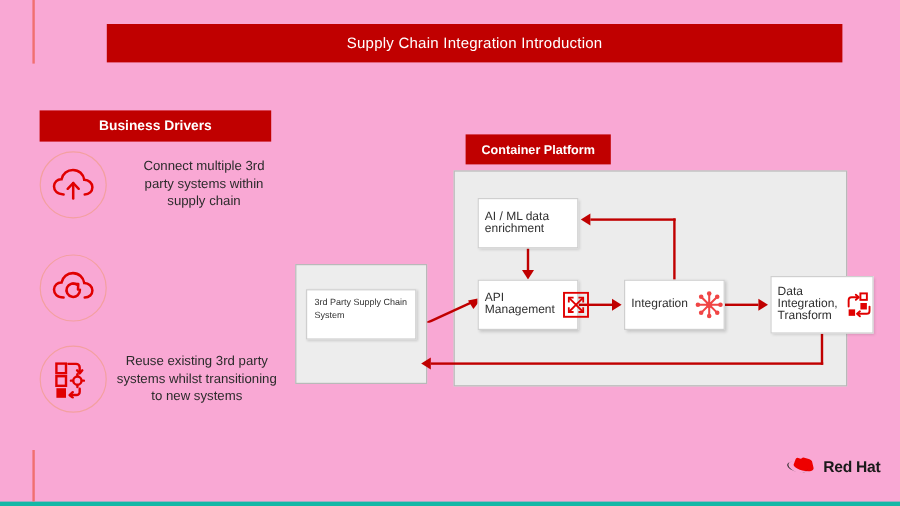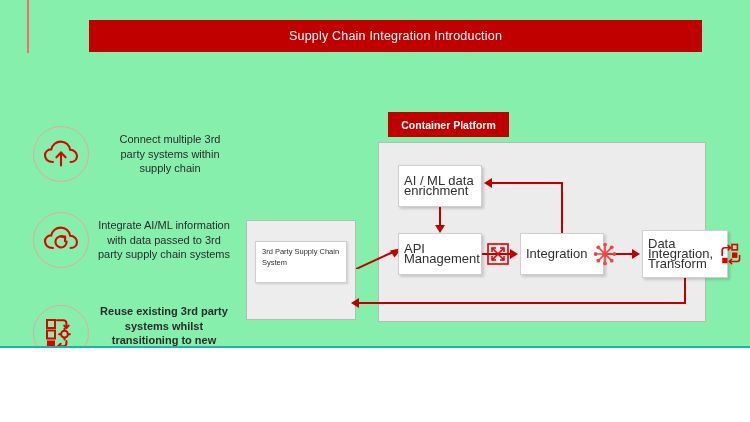--- a/index.html
+++ b/index.html
@@ -6,24 +6,24 @@
     margin: 0;
     padding: 0;
     background: #ffffff;
   }
   body {
     font-family: "Liberation Sans", sans-serif;
   }
   #slide {
     position: relative;
     width: 750px;
-    height: 348px;
-    background: #86efac;
+    height: 422px;
+    background: #f9a8d4;
     overflow: hidden;
-    border-bottom: 2px solid #14b8a6;
+    border-bottom: 4px solid #14b8a6;
     box-sizing: border-box;
   }
 
   
   .accent-rule {
     position: absolute;
     width: 2px;
     background: #f07070;
   }
   #accent-top    { left: 27px; top: 0px;   height: 53px; }
@@ -62,21 +62,21 @@
   }
   .driver {
     position: absolute;
     left: 33px;
     width: 200px;
     display: flex;
     align-items: center;
   }
   #driver-0 { top: 126px; gap: 12px; }
   #driver-1 { top: 212px; }
-  #driver-2 { top: 304px; font-weight: bold; }
+  #driver-2 { top: 288px; }
 
   .driver-icon {
     flex: 0 0 auto;
     width: 56px;
     height: 56px;
     border: 1.4px solid #f3a0a0;
     border-radius: 50%;
     display: flex;
     align-items: center;
     justify-content: center;
@@ -151,21 +151,21 @@
     position: absolute;
     background: #ffffff;
     border: 1px solid #cfcfcf;
     box-sizing: border-box;
     box-shadow: 1.5px 1.5px 2.5px rgba(0,0,0,.16);
     display: flex;
     align-items: center;
     z-index: 4;
   }
   .flow-label {
-    font-size: 13px;
+    font-size: 10px;
     line-height: 10px;
     color: #303030;
     padding: 0 5px;
     flex: 1 1 auto;
   }
   .flow-icon {
     flex: 0 0 auto;
     width: 26px;
     height: 26px;
     margin-right: 5px;
@@ -224,41 +224,41 @@
 </head>
 <body>
 
 <div id="slide">
 
   <div class="accent-rule" id="accent-top"></div>
   <div class="accent-rule" id="accent-bottom"></div>
 
   <div id="title-bar">Supply Chain Integration Introduction</div>
 
+  <div id="drivers-header">Business Drivers</div>
 
   <div class="driver" id="driver-0">
     <div class="driver-icon">
       <svg width="36" height="30" viewBox="0 0 36 30">
         <path d="M10 23 C4.5 23 2 19.8 2 16.3 C2 12.8 5 10.2 8.3 10.4 C9.2 5.8 13.1 2.6 17.8 2.6 C22.8 2.6 26.6 6.2 27.2 10.8 C31 10.9 34 13.6 34 17 C34 20.4 31.3 23 27.6 23" fill="none" stroke="#e00000" stroke-width="2.1" stroke-linecap="round"></path>
         <line x1="18" y1="26.5" x2="18" y2="13.5" stroke="#e00000" stroke-width="2.1" stroke-linecap="round"></line>
         <polyline points="13.4,18.3 18,13.5 22.6,18.3" fill="none" stroke="#e00000" stroke-width="2.1" stroke-linecap="round" stroke-linejoin="round"></polyline>
       </svg>
     </div>
     <div class="driver-text">Connect multiple 3rd party systems within supply chain</div>
   </div>
 
   <div class="driver" id="driver-1">
     <div class="driver-icon">
       <svg width="36" height="30" viewBox="0 0 36 30">
         <path d="M10 23 C4.5 23 2 19.8 2 16.3 C2 12.8 5 10.2 8.3 10.4 C9.2 5.8 13.1 2.6 17.8 2.6 C22.8 2.6 26.6 6.2 27.2 10.8 C31 10.9 34 13.6 34 17 C34 20.4 31.3 23 27.6 23" fill="none" stroke="#e00000" stroke-width="2.1" stroke-linecap="round"></path>
         <path d="M23.6 16.5 A5.6 5.6 0 1 1 21.3 12.3" fill="none" stroke="#e00000" stroke-width="2.1" stroke-linecap="round"></path>
         <polyline points="17.6,11.4 22.2,11.6 22,16.2" fill="none" stroke="#e00000" stroke-width="2.1" stroke-linecap="round" stroke-linejoin="round"></polyline>
       </svg>
     </div>
-    <div class="driver-text">Integrate AI/ML information with data passed to 3rd party supply chain systems</div>
   </div>
 
   <div class="driver" id="driver-2">
     <div class="driver-icon">
       <svg width="34" height="32" viewBox="0 0 34 32">
         <rect x="3" y="3" width="8" height="8" fill="none" stroke="#e00000" stroke-width="2"></rect>
         <rect x="3" y="13.5" width="8" height="8" fill="none" stroke="#e00000" stroke-width="2"></rect>
         <rect x="3" y="23.5" width="8" height="8" fill="#e00000"></rect>
         <path d="M13 3.2 h6.4 a3 3 0 0 1 3 3 v4" fill="none" stroke="#e00000" stroke-width="2" stroke-linecap="round"></path>
         <polyline points="20.2,8.6 22.4,11.2 24.6,8.6" fill="none" stroke="#e00000" stroke-width="2" stroke-linecap="round" stroke-linejoin="round"></polyline>

